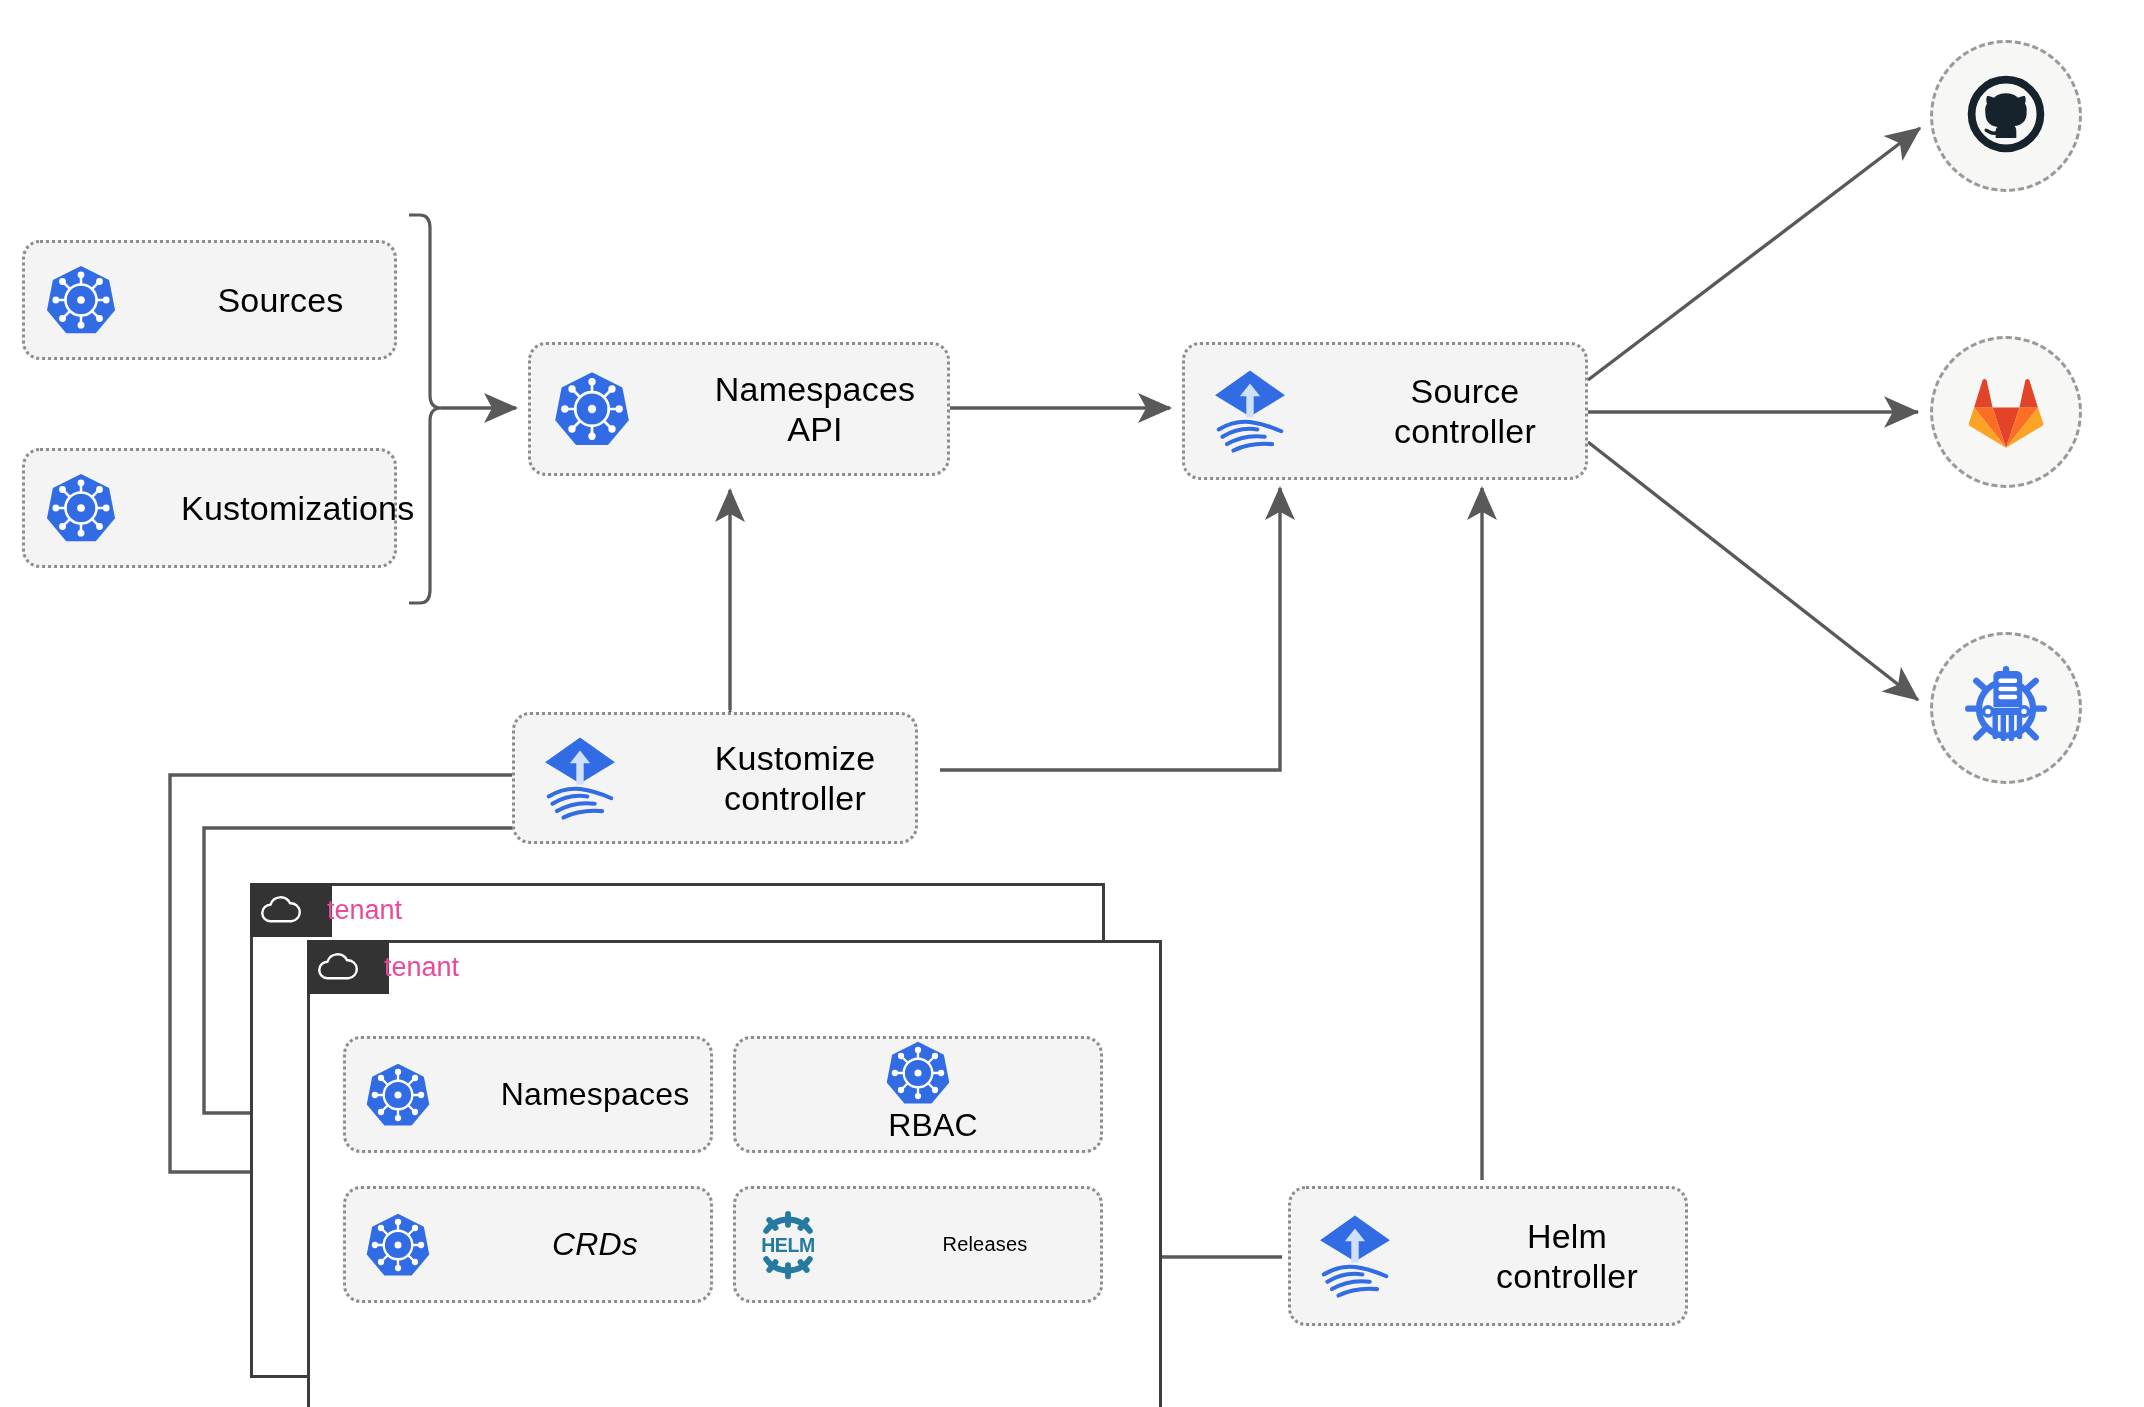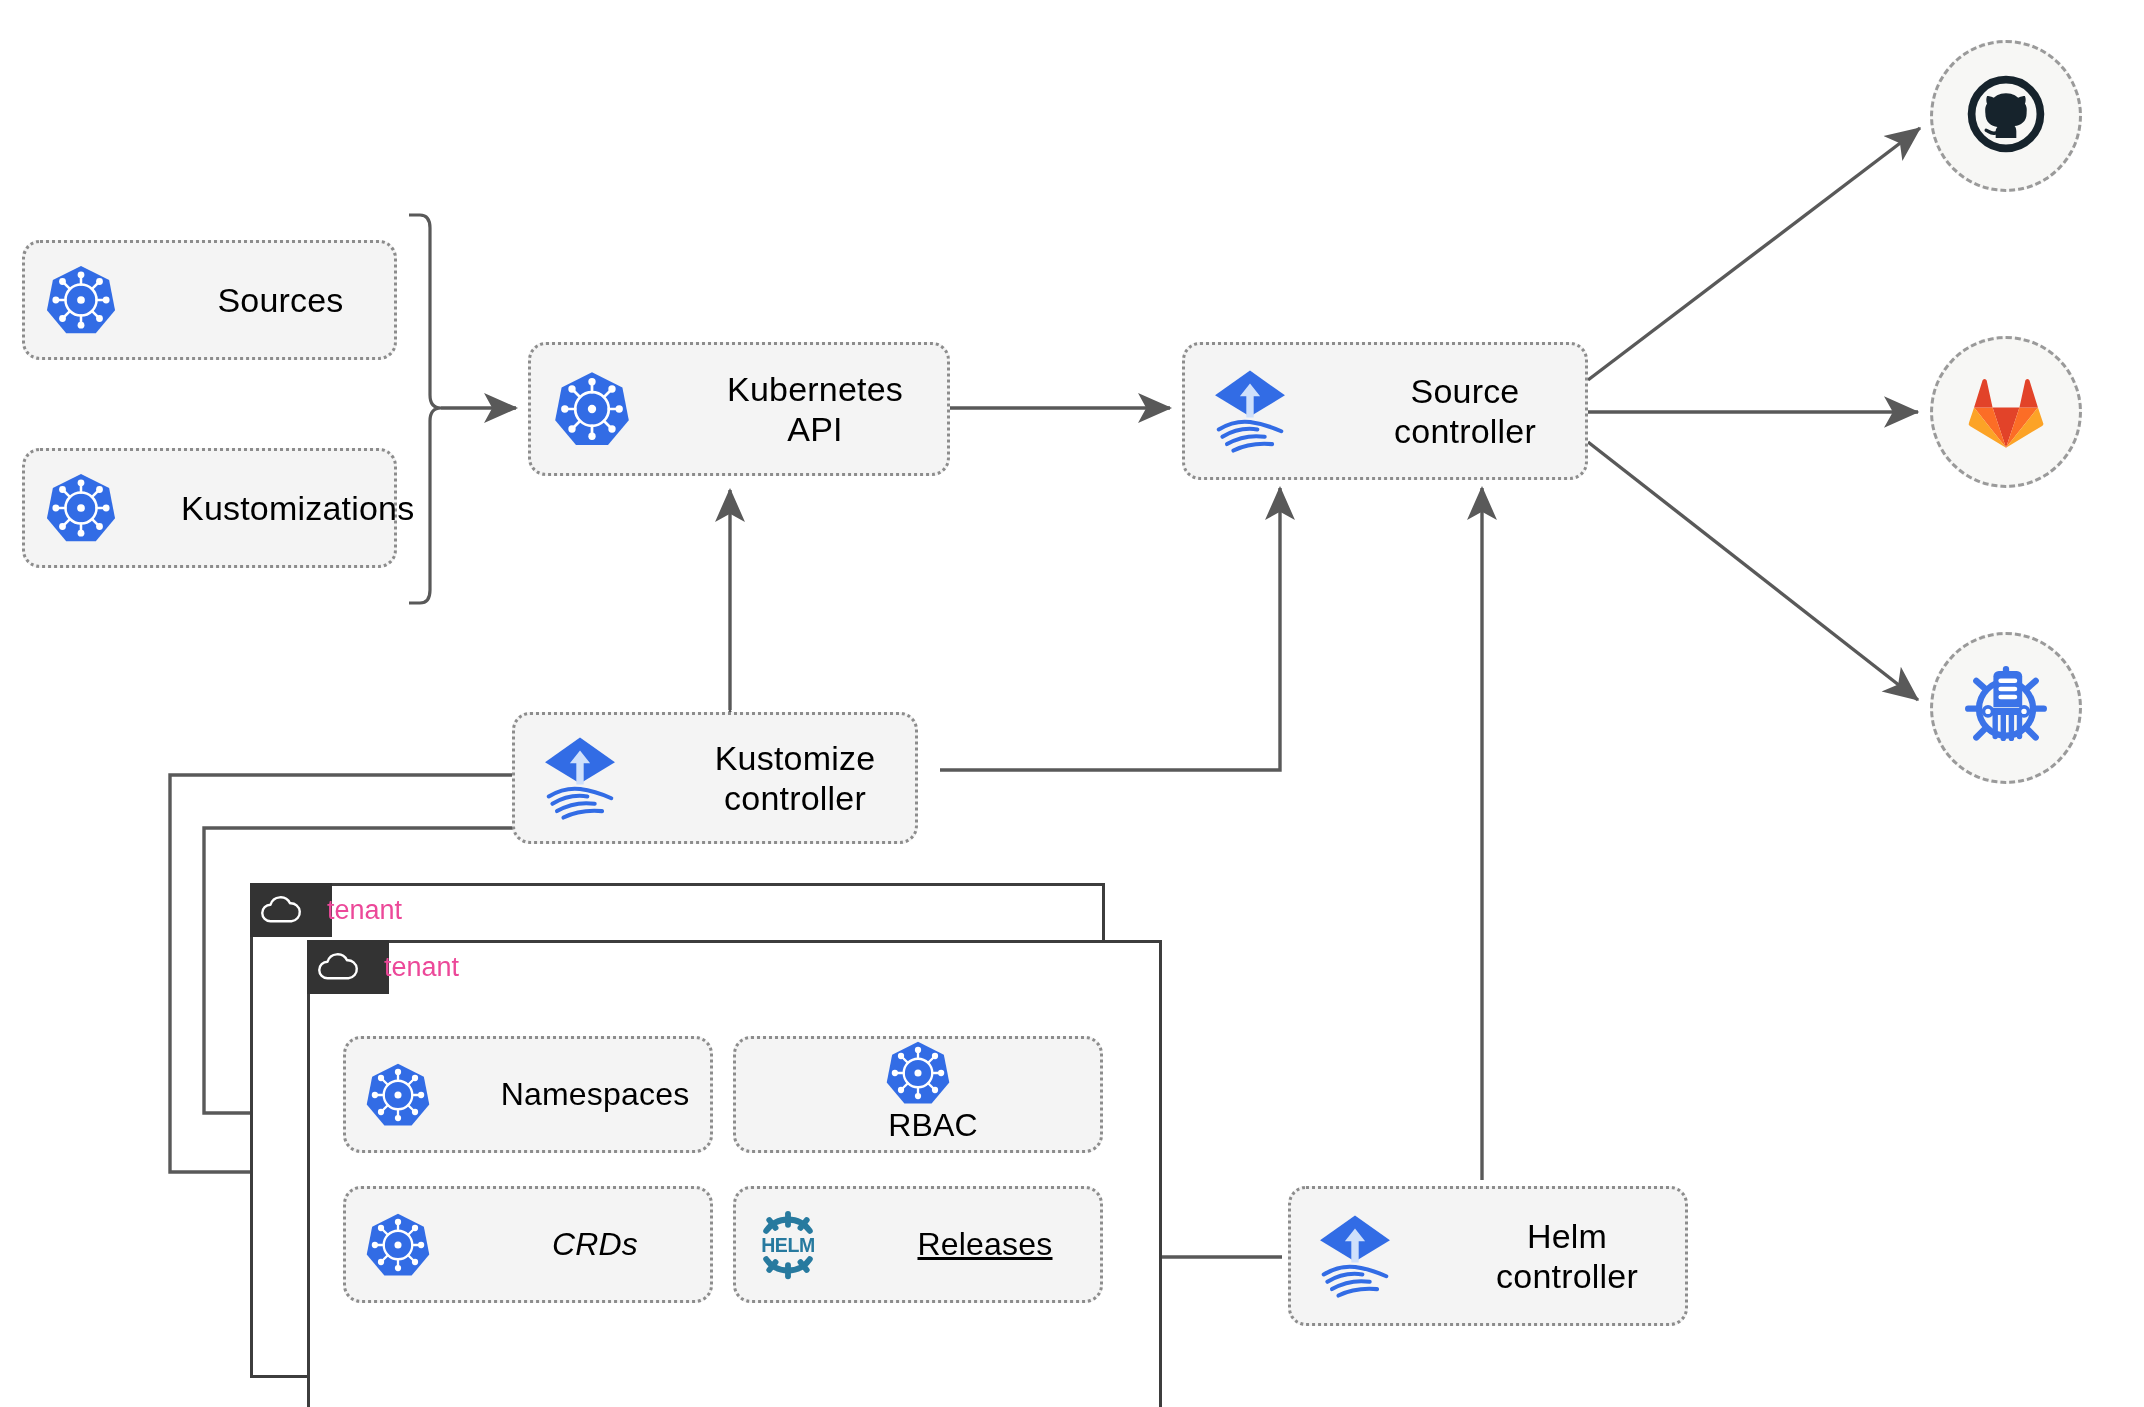--- a/index.html
+++ b/index.html
@@ -180,21 +180,21 @@
             <circle cx="50" cy="84" r="4.6"></circle>
           <circle cx="16" cy="50" r="4.6"></circle>
             <circle cx="84" cy="50" r="4.6"></circle>
           <circle cx="25" cy="25" r="4.6"></circle>
             <circle cx="75" cy="25" r="4.6"></circle>
           <circle cx="25" cy="75" r="4.6"></circle>
             <circle cx="75" cy="75" r="4.6"></circle>
         </g>
       </svg>
     </span>
-    <span class="lbl">Kubernetes API</span>
+    <span class="lbl">Namespaces API</span>
   </div>
 
   <div class="node" style="left:1182px;top:342px;width:406px;height:138px;">
     <span class="ico" style="width:130px;">
       <svg class="flux-logo" width="92" height="92" viewBox="0 0 100 100">
         <path d="M50 6 L88 33 L50 56 L12 33 Z" fill="#326CE5"></path>
         <path d="M50 20 L61 34 L54 34 L54 57 L46 57 L46 34 L39 34 Z" fill="#cfe0fb"></path>
         <g stroke="#326CE5" stroke-width="4.4" stroke-linecap="round" fill="none">
           <path d="M16 70 Q33 60 50 62"></path>
           <path d="M20 78 Q38 67 58 70"></path>
@@ -427,16 +427,16 @@
           <path d="M50 10 L50 24"></path>
           <path d="M50 76 L50 90"></path>
           <path d="M26 18 L34 28"></path>
             <path d="M74 18 L66 28"></path>
           <path d="M26 82 L34 72"></path>
             <path d="M74 82 L66 72"></path>
         </g>
         <text x="50" y="59" text-anchor="middle" font-family="Liberation Sans, sans-serif" font-size="25" font-weight="bold" fill="#277A9F" letter-spacing="-0.5">HELM</text>
       </svg>
     </span>
-    <span class="lbl" style="font-size:32px;text-decoration:underline;">Releases</span>
+    <span class="lbl" style="font-size:20px;">Releases</span>
   </div>
 
 </div>
 
 </body></html>

